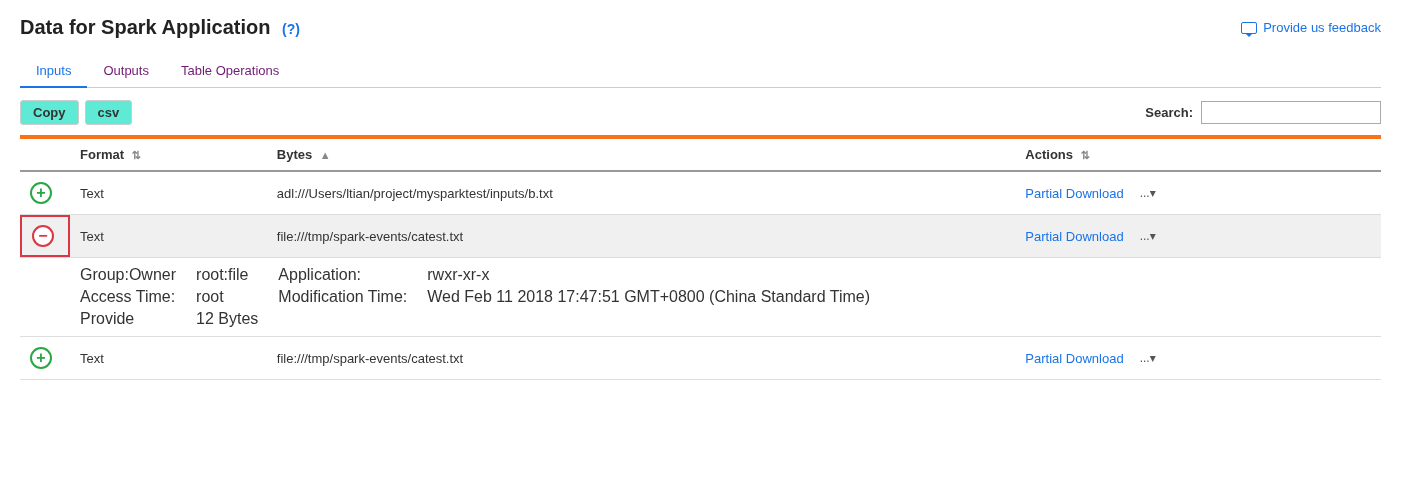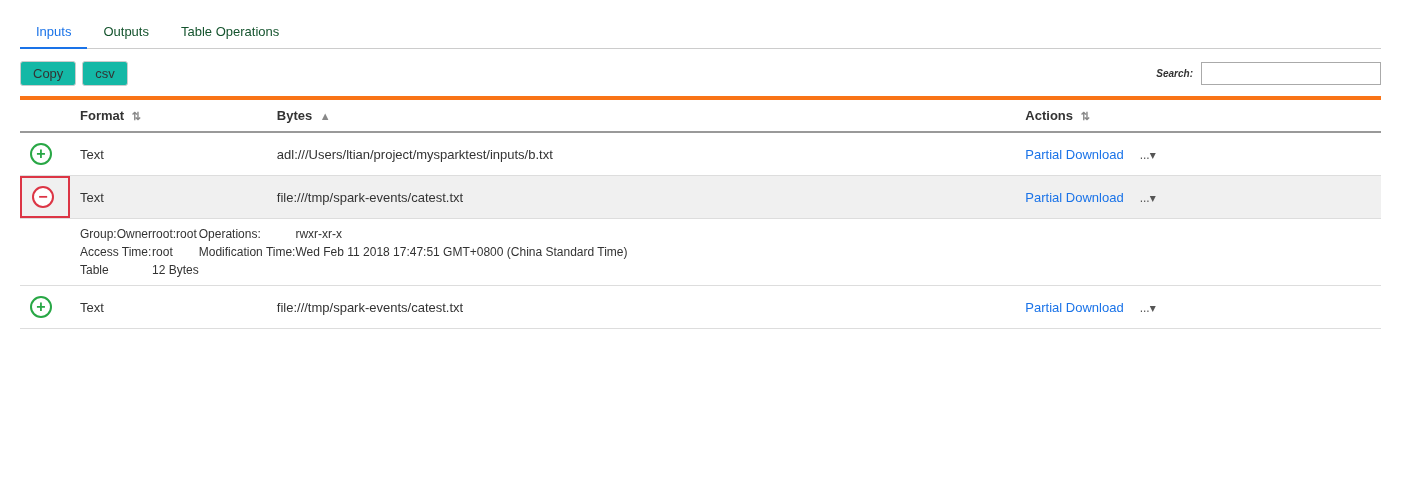--- a/index.html
+++ b/index.html
@@ -8,53 +8,65 @@
     .page-wrapper { padding: 16px 20px; max-width: 1401px; }
 
     .page-header { display: flex; align-items: center; justify-content: space-between; margin-bottom: 16px; }
     .page-title { font-size: 20px; font-weight: bold; color: #222; }
     .page-title .help-icon { font-size: 14px; color: #1a73e8; cursor: pointer; margin-left: 6px; }
     .feedback-link { display: flex; align-items: center; gap: 6px; color: #1a73e8; text-decoration: none; font-size: 13px; }
     .feedback-icon { width: 16px; height: 12px; border: 1.5px solid #1a73e8; border-radius: 2px; position: relative; display: inline-block; }
     .feedback-icon::after { content: ''; position: absolute; bottom: -4px; left: 3px; border-left: 4px solid transparent; border-right: 4px solid transparent; border-top: 4px solid #1a73e8; }
 
     .tabs { display: flex; border-bottom: 1px solid #ccc; margin-bottom: 12px; }
-    .tab { padding: 8px 16px; cursor: pointer; font-size: 13px; color: #14532d; border-bottom: 2px solid transparent; margin-bottom: -1px; }
+    .tab { padding: 8px 16px; cursor: pointer; font-size: 13px; color: #701a75; border-bottom: 2px solid transparent; margin-bottom: -1px; }
     .tab.active { color: #1a73e8; border-bottom: 2px solid #1a73e8; }
 
     .toolbar { display: flex; align-items: center; justify-content: space-between; margin-bottom: 10px; }
     .toolbar-left { display: flex; gap: 6px; }
-    .btn { padding: 4px 12px; border: 1px solid #ccc; background: #14b8a6; cursor: pointer; font-size: 13px; border-radius: 3px; color: #333; }
+    .btn { padding: 4px 12px; border: 1px solid #ccc; background: #5eead4; cursor: pointer; font-size: 13px; border-radius: 3px; color: #333; font-weight: bold; }
     .search-area { display: flex; align-items: center; gap: 8px; }
-    .search-label { font-weight: bold; font-size: 10px; font-style: italic; }
+    .search-label { font-weight: bold; font-size: 13px; }
     .search-input { border: 1px solid #aaa; padding: 3px 6px; font-size: 13px; width: 180px; outline: none; }
 
     table { width: 100%; border-collapse: collapse; }
     thead tr { border-top: 4px solid #f97316; border-bottom: 2px solid #999; }
     thead th { padding: 8px 10px; text-align: left; font-weight: bold; font-size: 13px; color: #333; background: #fff; white-space: nowrap; }
     thead th .sort-icon { margin-left: 4px; color: #888; font-size: 11px; }
     tbody tr.data-row { border-bottom: 1px solid #ddd; }
     tbody tr.data-row.highlighted { background: #f0f0f0; }
     tbody tr.expanded-row { border-bottom: 1px solid #ddd; }
     tbody td { padding: 10px 10px; vertical-align: middle; font-size: 13px; }
 
     .icon-circle { width: 22px; height: 22px; border-radius: 50%; display: flex; align-items: center; justify-content: center; cursor: pointer; font-size: 16px; font-weight: bold; }
     .icon-add { background: #fff; border: 2px solid #28a745; color: #28a745; }
     .icon-remove { background: #fff; border: 2px solid #dc3545; color: #dc3545; }
 
     .partial-download { color: #1a73e8; text-decoration: none; cursor: pointer; font-size: 13px; }
     .action-dropdown { color: #555; cursor: pointer; margin-left: 4px; font-size: 12px; }
 
-    .actions-cell { display: flex; align-items: flex-end; gap: 12px; }
+    .actions-cell { display: flex; align-items: center; gap: 12px; }
   </style>
 </head>
 <body>
 
 <div class="page-wrapper">
 
+  <div class="page-header">
+    <div>
+      <span class="page-title">
+        <span>Data for Spark Application</span>
+        <span class="help-icon">(?)</span>
+      </span>
+    </div>
+    <a class="feedback-link" href="#">
+      <span class="feedback-icon"></span>
+      <span>Provide us feedback</span>
+    </a>
+  </div>
 
   <div class="tabs">
     <div class="tab active">Inputs</div>
     <div class="tab">Outputs</div>
     <div class="tab">Table Operations</div>
   </div>
 
   <div class="toolbar">
     <div class="toolbar-left">
       <button class="btn">Copy</button>
@@ -119,32 +131,32 @@
         <td>
           <div class="actions-cell">
             <a class="partial-download">Partial Download</a>
             <span class="action-dropdown">...▾</span>
           </div>
         </td>
       </tr>
 
       <tr class="expanded-row">
         <td colspan="4" style="padding: 8px 10px 8px 60px; background: #fff; border-bottom: 1px solid #ddd;">
-          <div style="display: grid; grid-template-columns: auto auto auto 1fr; gap: 4px 0; font-size: 12px;">
+          <div style="display: grid; grid-template-columns: auto auto auto 1fr; gap: 4px 20px; font-size: 16px;">
             <span>Group:Owner</span>
-            <span>root:root</span>
-            <span>Operations:</span>
+            <span>root:file</span>
+            <span>Application:</span>
             <span>rwxr-xr-x</span>
 
             <span>Access Time:</span>
             <span>root</span>
             <span>Modification Time:</span>
             <span>Wed Feb 11 2018 17:47:51 GMT+0800 (China Standard Time)</span>
 
-            <span>Table</span>
+            <span>Provide</span>
             <span>12 Bytes</span>
             <span></span>
             <span></span>
           </div>
         </td>
       </tr>
 
       <tr class="data-row">
         <td>
           <div class="icon-circle icon-add">+</div>

